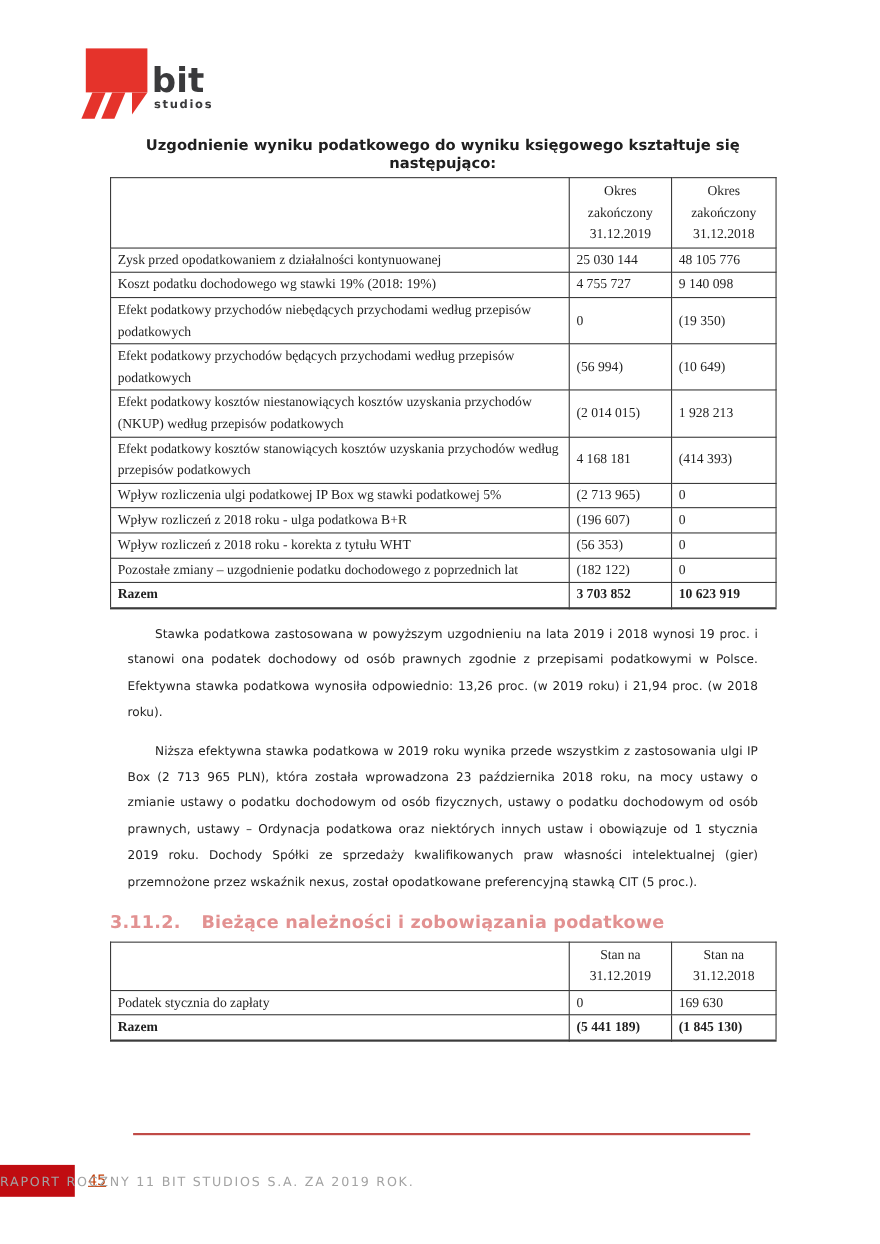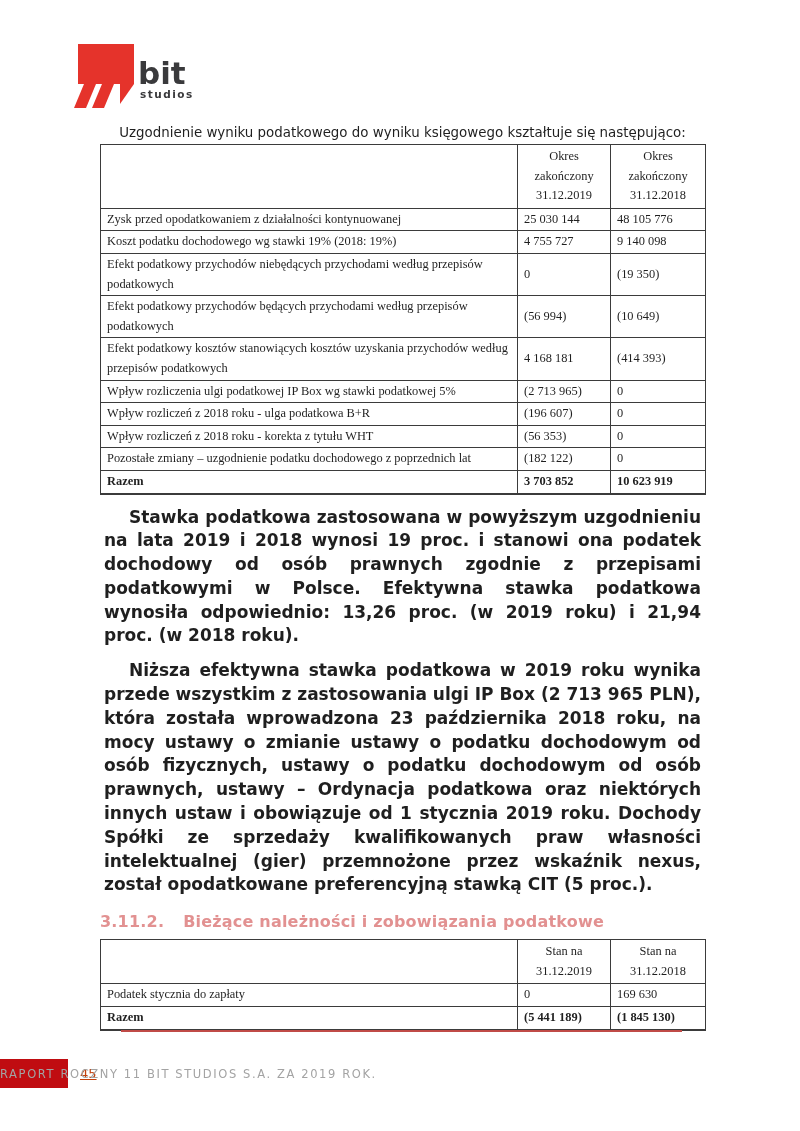--- a/index.html
+++ b/index.html
@@ -3,29 +3,29 @@
 <meta charset="utf-8">
 <style>
   html,body{margin:0;padding:0;}
   body{
     width:800px;height:1131px;position:relative;overflow:hidden;
     background:#ffffff;color:#1f1f1f;
     font-family:"DejaVu Sans","Liberation Sans",sans-serif;
   }
   .logo{position:absolute;left:62px;top:42px;width:140px;height:72px;}
   .content{position:absolute;left:100px;top:124px;width:605px;}
-  .table-title{font-weight:normal;font-size:13.4px;text-align:center;margin:0 0 3px 0;line-height:17px;}
+  .table-title{font-weight:bold;font-size:13.4px;text-align:center;margin:0 0 3px 0;line-height:17px;}
   table{width:100%;border-collapse:collapse;font-size:12.4px;table-layout:fixed;}
   table{border:1px solid #3b3b3b;border-bottom:2px solid #3b3b3b;}
   td{border:1px solid #3b3b3b;padding:1px 6px;line-height:19.6px;vertical-align:middle;font-family:Liberation Serif, serif;}
   col.c-label{width:417px;} col.c-v1{width:93px;} col.c-v2{width:95px;}
   thead td{text-align:center;white-space:pre-line;padding:2px 4px;}
   td.num{}
   tr.bold td{font-weight:bold;}
-  .para{font-size:17px;line-height:23.8px;text-align:justify;text-indent:25px;margin:11px 4px;font-weight:bold;}
+  .para{font-size:11px;line-height:23.8px;text-align:justify;text-indent:25px;margin:11px 16px;}
   h2.section{color:#e29191;font-size:16px;font-weight:bold;margin:15px 0 8px 0;letter-spacing:.2px;}
   h2.section .sec-num{margin-right:19px;}
   .divider{position:absolute;left:121px;top:1030px;width:561px;height:2px;background:#c04b47;}
   .footer-bar{position:absolute;left:0;top:1059px;width:68px;height:29px;background:#c00c11;}
   .page-num{position:absolute;left:80px;top:1066px;color:#c2410c;font-size:13px;text-decoration:underline;}
   .footer-text{position:absolute;left:0;top:1067px;width:800px;
     color:#a3a3a3;font-size:11.5px;letter-spacing:1.6px;}
 </style>
 </head>
 <body>
@@ -77,20 +77,25 @@
         </tr>
         <tr>
           <td>Efekt podatkowy przychodów niebędących przychodami według przepisów podatkowych</td>
           <td class="num">0</td>
           <td class="num">(19 350)</td>
         </tr>
         <tr>
           <td>Efekt podatkowy przychodów będących przychodami według przepisów podatkowych</td>
           <td class="num">(56 994)</td>
           <td class="num">(10 649)</td>
+        </tr>
+        <tr>
+          <td>Efekt podatkowy kosztów niestanowiących kosztów uzyskania przychodów (NKUP) według przepisów podatkowych</td>
+          <td class="num">(2 014 015)</td>
+          <td class="num">1 928 213</td>
         </tr>
         <tr>
           <td>Efekt podatkowy kosztów stanowiących kosztów uzyskania przychodów według przepisów podatkowych</td>
           <td class="num">4 168 181</td>
           <td class="num">(414 393)</td>
         </tr>
         <tr>
           <td>Wpływ rozliczenia ulgi podatkowej IP Box wg stawki podatkowej 5%</td>
           <td class="num">(2 713 965)</td>
           <td class="num">0</td>

